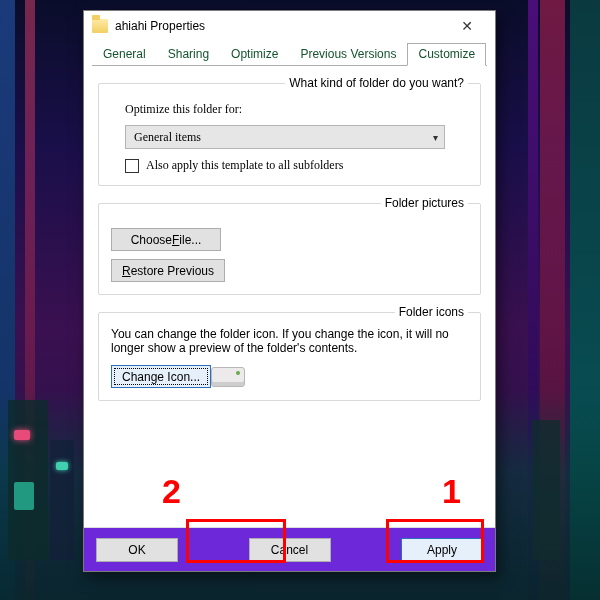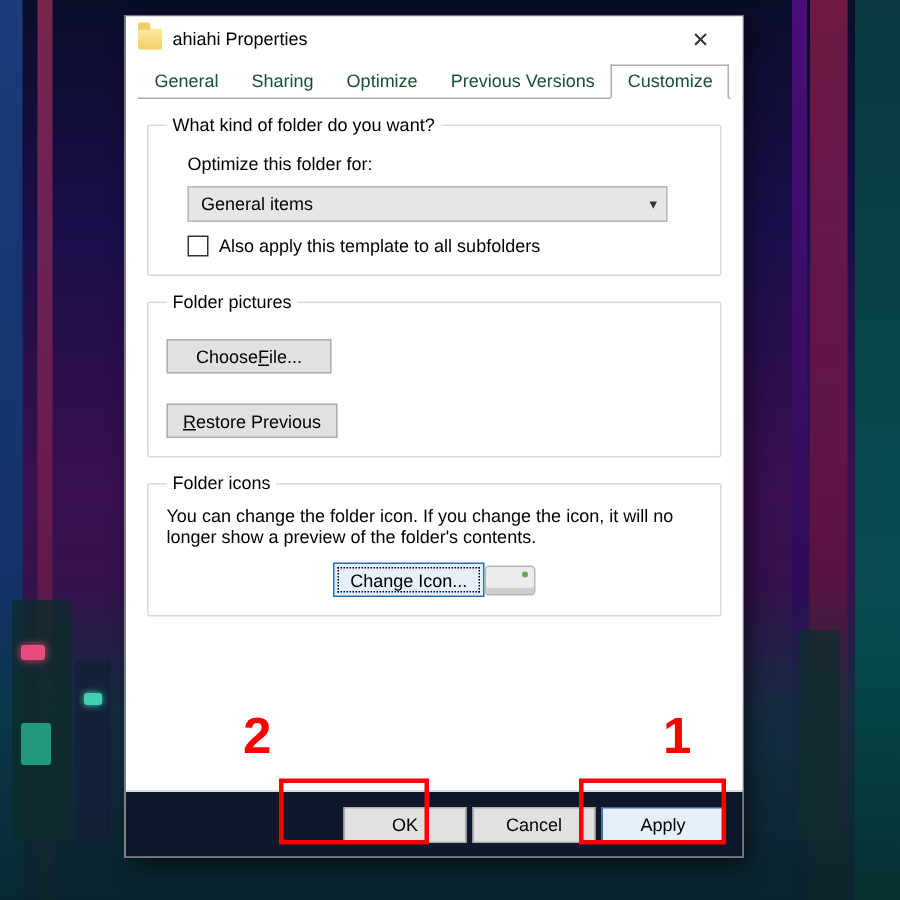--- a/index.html
+++ b/index.html
@@ -104,60 +104,60 @@
   }
 
   .tabcontent {
     flex:1; padding: 10px 14px 4px; overflow:hidden; position:relative;
     background:#fff;
   }
   fieldset.group {
     border:1px solid #d9d9d9; border-radius:2px;
     margin: 0 0 10px 0; padding: 8px 12px 12px;
   }
-  fieldset.group legend { padding:0 4px; color:#000; font-size:12px; }
+  fieldset.group legend { padding:0 4px; color:#000; font-size:12px;text-align:right; }
   .lbl { color:#000; }
-  .indent { margin-left:14px; margin-top:4px; }
+  .indent { margin-left:14px; margin-top:4px;font-family:Liberation Serif, serif; }
 
   .combo {
     display:flex; align-items:center; justify-content:space-between;
     width: 320px; height:24px; padding:0 6px 0 8px;
     background:#e6e6e6; border:1px solid #b5b5b5;
     margin-top:8px;
   }
   .combo .chev { font-size:10px; color:#333; }
 
   .chkrow { display:flex; align-items:flex-end; margin-top:9px; gap:7px; }
   .chkrow .cbox {
     width:14px; height:14px; border:1px solid #333; background:#fff;
   }
 
   .winbtn {
     min-width:90px; height:23px; padding: 0 10px;
     background:#e1e1e1; border:1px solid #adadad;
     display:inline-flex; align-items:center; justify-content:center;
     font-size:12px; color:#000;
   }
-  .btnstack { display:flex; flex-direction:column; gap:20px; margin-top:10px; align-items:flex-start; }
+  .btnstack { display:flex; flex-direction:column; gap:8px; margin-top:10px; align-items:flex-start; }
   .btnstack .winbtn { min-width:110px; }
 
-  .changeicon-row { display:flex; align-items:center; justify-content:center; margin-top:10px; }
+  .changeicon-row { display:flex; align-items:center; justify-content:flex-start; margin-top:10px; }
   .winbtn.focus { outline:1px dotted #000; outline-offset:-4px; border-color:#2a6fb8; background:#e5f0fa;}
   .drive-ico {
     width:34px; height:20px; background:#eceaea; border:1px solid #b8b7b6;
     border-radius:3px; position:relative; box-shadow: inset 0 -4px 0 #cfcece;
   }
   .drive-ico:after{
     content:""; position:absolute; right:4px; top:3px; width:4px;height:4px;
     background:#6aa84f; border-radius:50%;
   }
 
   .footer {
-    height:44px; background:#0f172a; border-top:1px solid #dcdcdc;
-    display:flex; align-items:center; justify-content:flex-end;
+    height:44px; background:#6d28d9; border-top:1px solid #dcdcdc;
+    display:flex; align-items:center; justify-content:space-between;
     gap:4px; padding:0 12px;
   }
   .footer .winbtn { min-width:82px; height:24px; }
   .footer .winbtn.apply { border-color:#2a6fb8; background:#e5f0fa; }
 
   
   .anno { position:absolute; border:3px solid #ff0000; pointer-events:none; }
   .anno-text {
     position:absolute; color:#ff0000; font-weight:700; font-size:34px;
     font-family: Arial, sans-serif; pointer-events:none;

